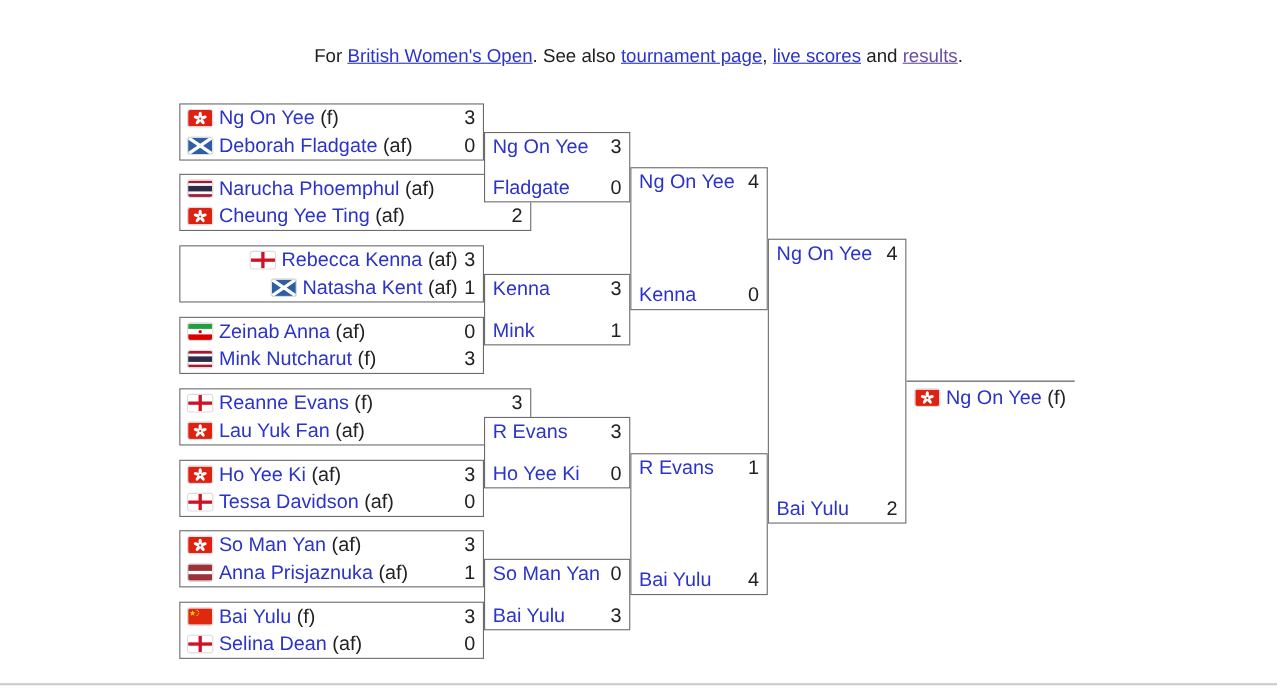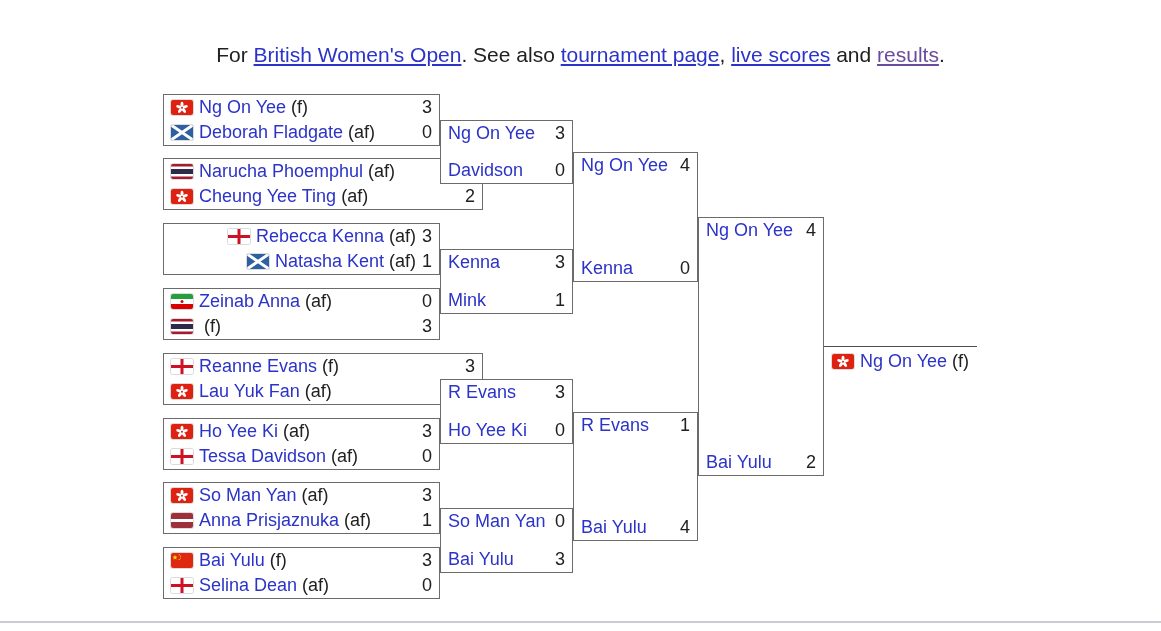--- a/index.html
+++ b/index.html
@@ -3,21 +3,21 @@
 <meta charset="utf-8">
 <style>
   html,body{margin:0;padding:0;background:#fff}
   body{
     width:1161px;height:631px;position:relative;overflow:hidden;
     font-family:"Liberation Sans",sans-serif;color:#202122;
     --link:#2b33c8;--visited:#6a4c9f;--border:#6b6b6b;
   }
   .header{
     position:absolute;top:20px;left:0;width:100%;
-    text-align:center;font-size:21px;line-height:27px;white-space:nowrap;
+    text-align:center;font-size:17px;line-height:27px;white-space:nowrap;
   }
   .header a{color:var(--link);text-decoration:underline;cursor:pointer}
   .header a.visited{color:var(--visited)}
   .bracket{position:absolute;left:0;top:0;width:1161px;height:631px}
   .mbox{
     position:absolute;box-sizing:border-box;background:#fff;
     border:1px solid var(--border);
     display:flex;flex-direction:column;
   }
   .mbox.stacked{justify-content:flex-start}
@@ -170,20 +170,21 @@
         <span class="pscore">0</span>
       </div>
       <div class="prow">
         <span class="flag">
           <svg width="22" height="15" viewBox="0 0 22 15" xmlns="http://www.w3.org/2000/svg">
             <rect width="22" height="15" fill="#a51931"></rect>
             <rect y="2.5" width="22" height="10" fill="#fff"></rect>
             <rect y="5" width="22" height="5" fill="#2d2a4a"></rect>
           </svg>
         </span>
+        <a class="pname">Mink Nutcharut</a>
         <span class="psuffix">(f)</span>
         <span class="pscore">3</span>
       </div>
     </div>
     <div class="mbox stacked" style="left: 163px; top: 353px; width: 320px; height: 52px;">
       <div class="prow">
         <span class="flag">
           <svg width="22" height="15" viewBox="0 0 22 15" xmlns="http://www.w3.org/2000/svg">
             <rect width="22" height="15" fill="#fff"></rect>
             <rect x="9.5" width="3" height="15" fill="#ce1124"></rect>
@@ -306,21 +307,21 @@
         <span class="psuffix">(af)</span>
         <span class="pscore">0</span>
       </div>
     </div>
     <div class="mbox spread" style="left: 440px; top: 120px; width: 133px; height: 64px;">
       <div class="prow">
         <a class="pname">Ng On Yee</a>
         <span class="pscore">3</span>
       </div>
       <div class="prow">
-        <a class="pname">Davidson</a>
+        <a class="pname">Fladgate</a>
         <span class="pscore">0</span>
       </div>
     </div>
     <div class="mbox spread" style="left: 440px; top: 249px; width: 133px; height: 65px;">
       <div class="prow">
         <a class="pname">Kenna</a>
         <span class="pscore">3</span>
       </div>
       <div class="prow">
         <a class="pname">Mink</a>

